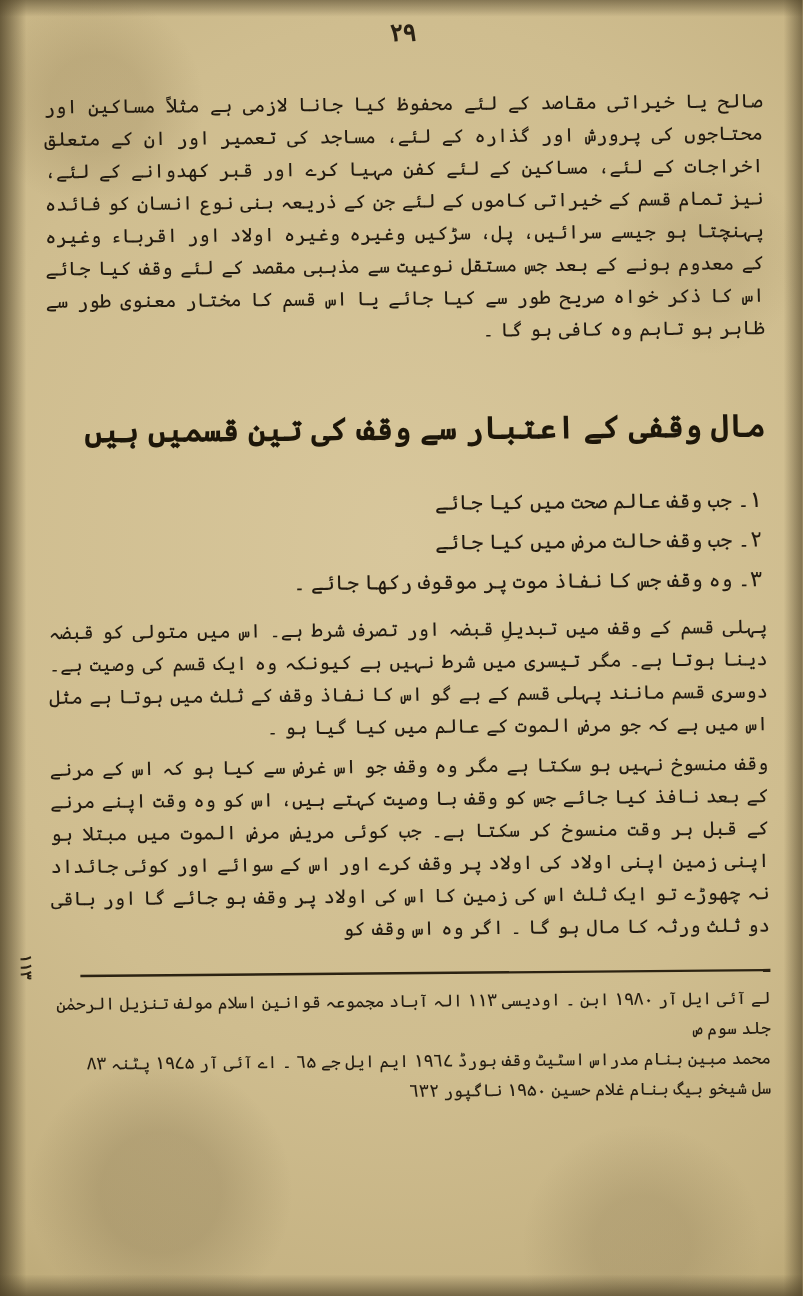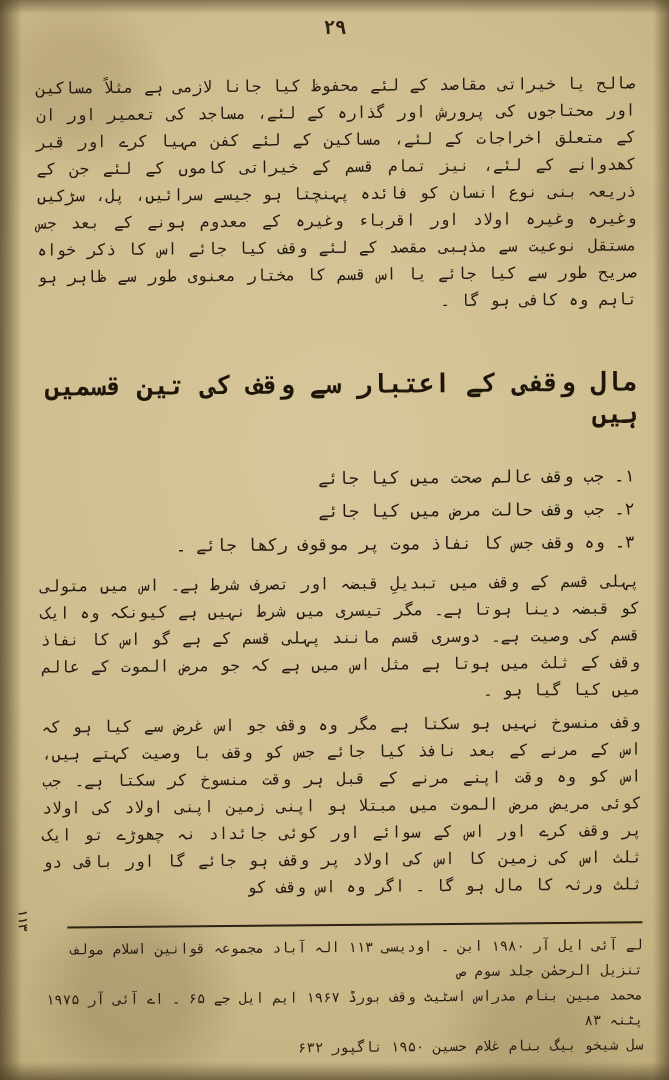--- a/index.html
+++ b/index.html
@@ -2,21 +2,21 @@
 <html lang="ur" dir="rtl"><head>
 <meta charset="utf-8">
 <style>
   html, body { margin: 0; padding: 0; background: #8d7c56; }
   .scan {
     position: relative;
     width: 669px;
     height: 1080px;
     margin: 0 auto;
     overflow: hidden;
-    font-family: Liberation Mono, monospace;
+    font-family: Liberation Sans, sans-serif;
     background:
       radial-gradient(ellipse 120% 90% at 50% 42%,
         #d8c79c 0%, #cfbd8f 45%, #c3b080 70%, #a8955f 90%, #8a7950 100%);
   }
   
   .edge { position: absolute; pointer-events: none; }
   .edge.left   { left: 0; top: 0; bottom: 0; width: 22px;
     background: linear-gradient(90deg, rgba(74,62,36,.75), rgba(74,62,36,0)); }
   .edge.right  { right: 0; top: 0; bottom: 0; width: 16px;
     background: linear-gradient(270deg, rgba(74,62,36,.6), rgba(74,62,36,0)); }

